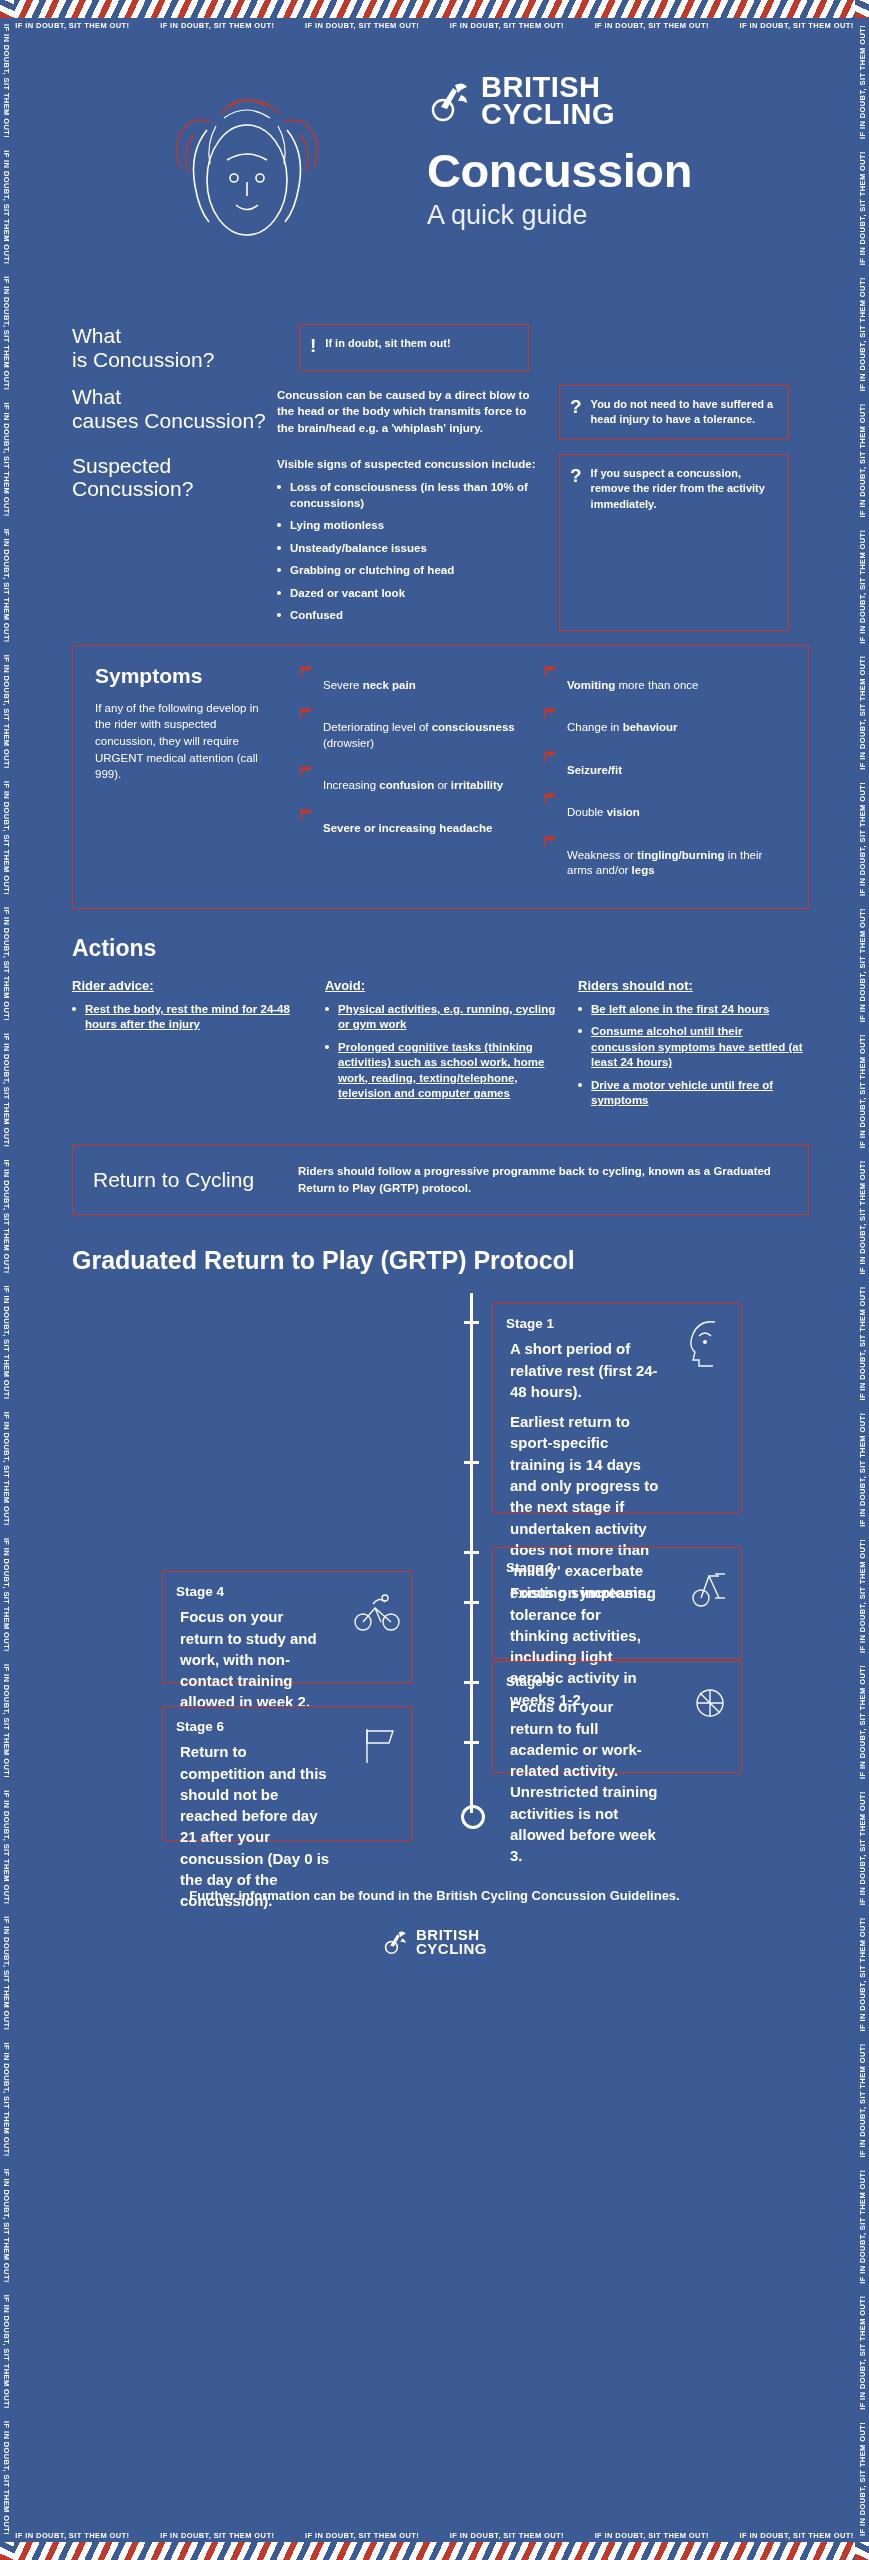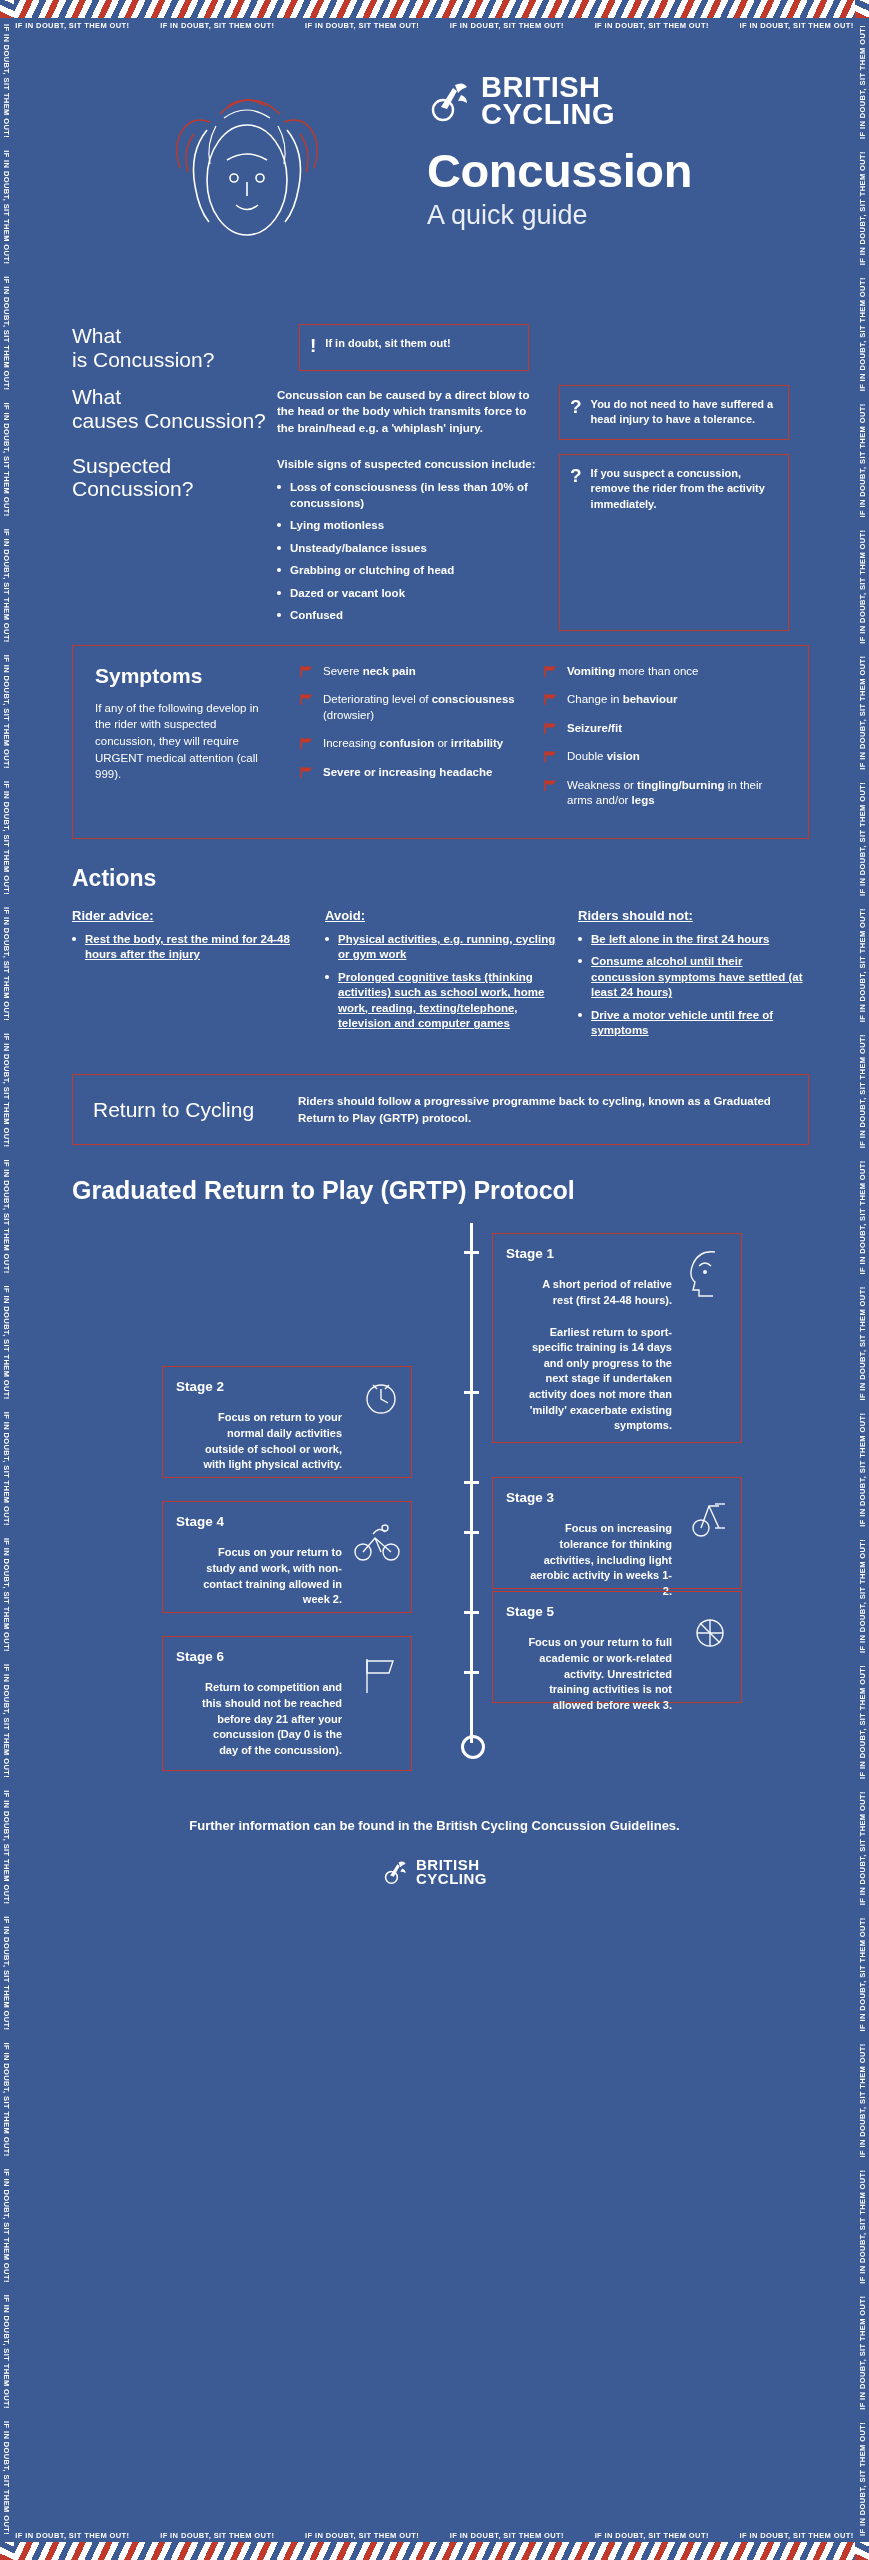--- a/index.html
+++ b/index.html
@@ -156,21 +156,21 @@
     box-sizing:border-box;
   }
   .sym-left{width:205px;flex:none;}
   .sym-left h3{margin:0;font-size:21px;font-weight:bold;}
   .sym-left p{margin:12px 0 0 0;font-size:11.5px;font-weight:normal;line-height:1.45;width:180px;}
   .sym-col{flex:1;}
   .sym-item{
     display:flex;gap:9px;margin-bottom:13px;font-size:11.5px;line-height:1.35;
   }
   .flag{flex:none;width:14px;height:13px;margin-top:1px;}
-  .sym-item span.t{font-weight:normal;}
+  .sym-item span.t{font-weight:normal;margin-top:14px;}
   .sym-item b{font-weight:bold;}
 
   
   .sect-title{
     margin:26px 0 0 40px;font-size:23px;font-weight:bold;
   }
   .actions{
     display:flex;margin:16px 28px 0 40px;gap:22px;
   }
   .act-col{width:235px;text-decoration:underline;}
@@ -204,21 +204,21 @@
   .spine-end{
     position:absolute;left:429px;top:524px;width:18px;height:18px;border:3px solid #ffffff;border-radius:50%;
   }
   .stage{
     position:absolute;
     border:1.6px solid #c0392b;
     box-sizing:border-box;
     padding:12px 13px;
   }
   .stage h5{margin:0 0 7px 0;font-size:13.5px;font-weight:bold;}
-  .stage p{margin:16px;font-size:11px;font-weight:bold;line-height:1.42;width:150px;text-align:right;}
+  .stage p{margin:4px;font-size:15px;font-weight:bold;line-height:1.42;width:150px;}
   .stage p+p{margin-top:9px;}
   .stage .ico{position:absolute;right:10px;bottom:10px;opacity:.95;}
 
   .s1{left:460px;top:22px;width:250px;height:210px;}
   .s2{left:130px;top:155px;width:250px;height:112px;}
   .s3{left:460px;top:266px;width:250px;height:112px;}
   .s4{left:130px;top:290px;width:250px;height:112px;}
   .s5{left:460px;top:380px;width:250px;height:112px;}
   .s6{left:130px;top:425px;width:250px;height:135px;}
 
@@ -532,31 +532,20 @@
       <p>Earliest return to sport-specific training is 14 days and only progress to the next stage if undertaken activity does not more than 'mildly' exacerbate existing symptoms.</p>
       <span class="ico" style="top:12px;bottom:auto;">
         <svg width="46" height="52" viewBox="0 0 46 52" fill="none" stroke="#ffffff" stroke-width="1.4">
           <path d="M30 6 q-16 -2 -22 12 q-5 12 2 18 l-2 8 h6 v6 h14"></path>
           <path d="M14 20 q6 -6 12 0"></path>
           <circle cx="20" cy="26" r="2" fill="#ffffff" stroke="none"></circle>
         </svg>
       </span>
     </div>
 
-    <div class="stage s2">
-      <h5>Stage 2</h5>
-      <p>Focus on return to your normal daily activities outside of school or work, with light physical activity.</p>
-      <span class="ico" style="top:8px;bottom:auto;right:8px;">
-        <svg width="44" height="44" viewBox="0 0 44 44" fill="none" stroke="#ffffff" stroke-width="1.4">
-          <circle cx="22" cy="24" r="14"></circle>
-          <path d="M22 14 v10 l7 4"></path>
-          <path d="M14 10 l4 4 M30 10 l-4 4"></path>
-        </svg>
-      </span>
-    </div>
 
     <div class="stage s3">
       <h5>Stage 3</h5>
       <p>Focus on increasing tolerance for thinking activities, including light aerobic activity in weeks 1-2.</p>
       <span class="ico" style="top:16px;bottom:auto;right:8px;">
         <svg width="48" height="46" viewBox="0 0 48 46" fill="none" stroke="#ffffff" stroke-width="1.4">
           <circle cx="16" cy="34" r="8"></circle>
           <path d="M16 34 L24 12 L34 12"></path>
           <path d="M24 12 L34 34"></path>
           <path d="M30 34 h10"></path>

